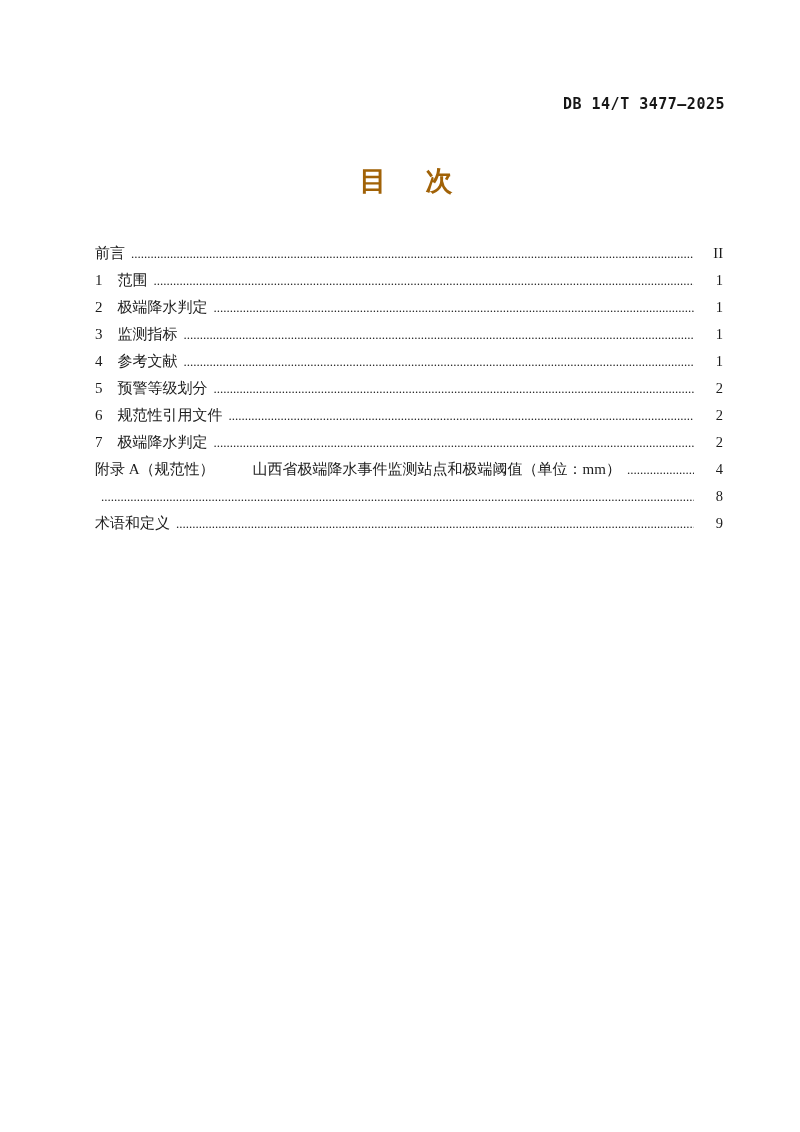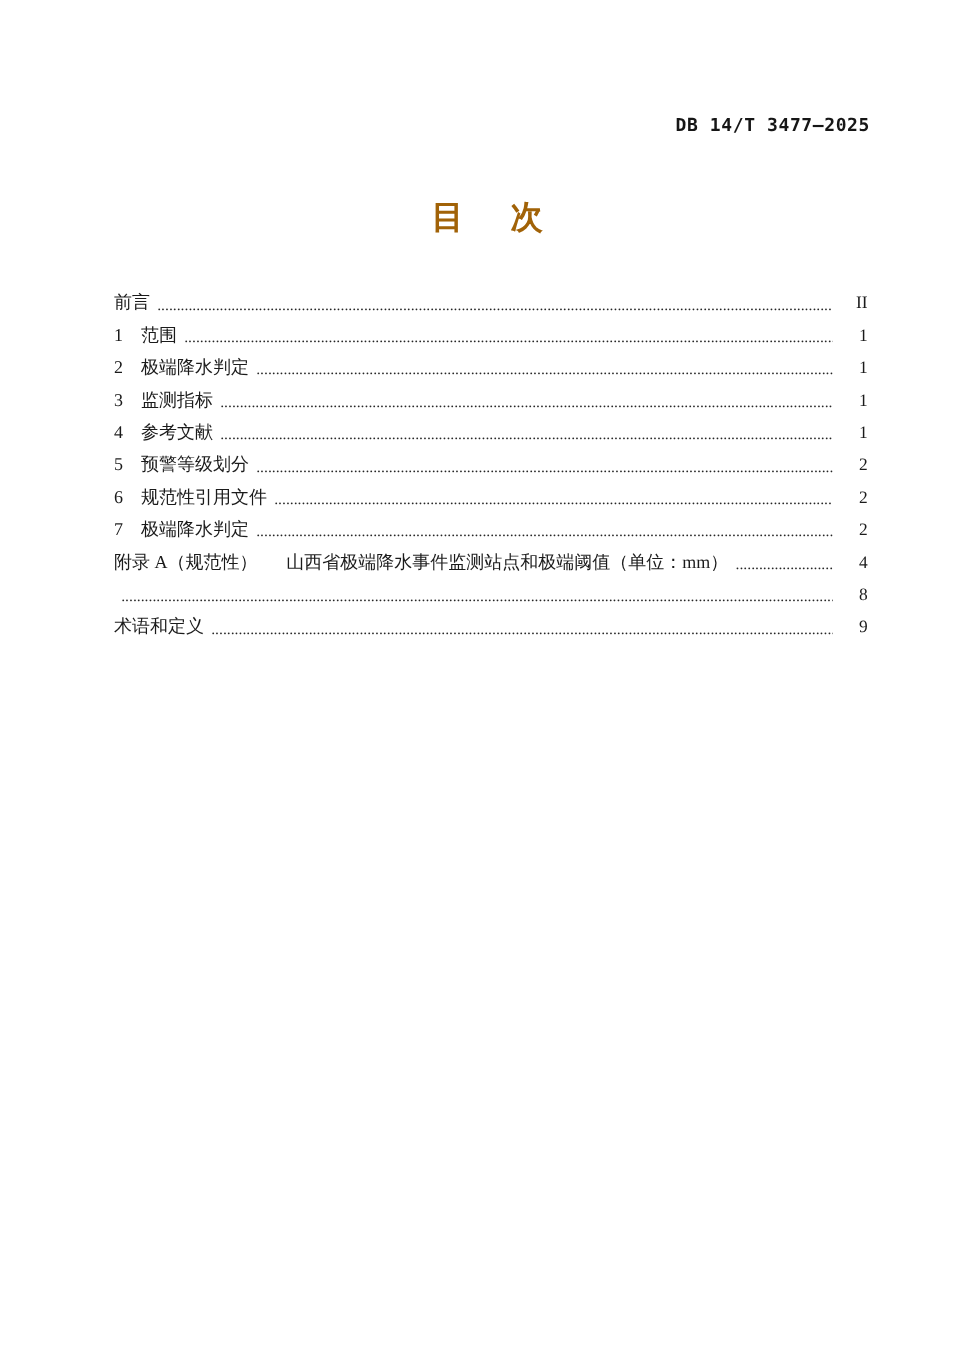--- a/index.html
+++ b/index.html
@@ -55,21 +55,21 @@
     font-size: 15px;
     white-space: nowrap;
     font-family: Liberation Serif, serif;
   }
   .toc-label {
     white-space: nowrap;
     flex: 0 0 auto;
   }
   .toc-prefix { display: inline-block; }
   .toc-row.numbered .toc-prefix { margin-right: 15px; }
-  .toc-row.appendix .toc-prefix { margin-right: 24px; }
+  .toc-row.appendix .toc-prefix { margin-right: 38px; }
   .toc-dots {
     flex: 1 1 auto;
     overflow: hidden;
     white-space: nowrap;
     font-size: 13px;
     color: #262626;
     margin: 0 5px 0 6px;
     letter-spacing: 0;
   }
   .toc-page {

